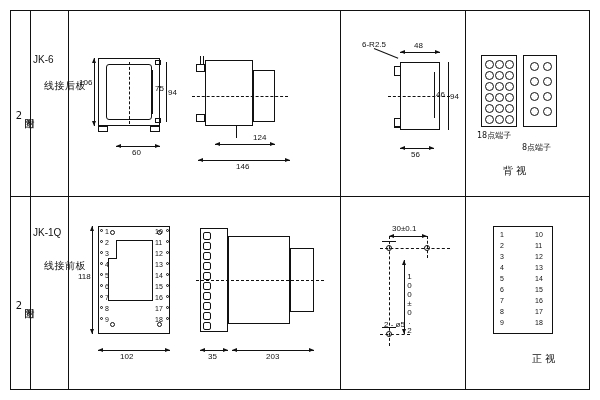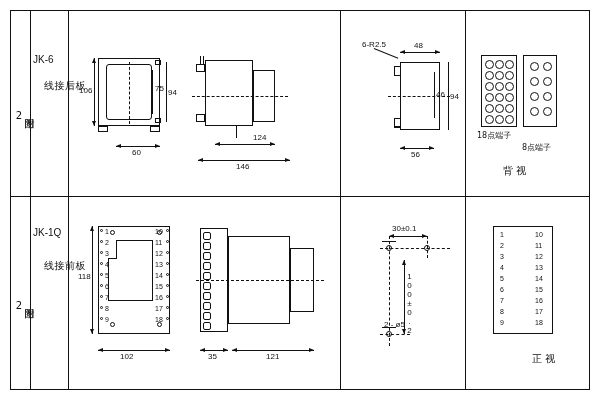--- a/index.html
+++ b/index.html
@@ -51,21 +51,21 @@
   <div class="box" style="left:106px;top:64px;width:46px;height:56px;border-radius:3px;"></div>
   <div class="vdash" style="left:129px;top:62px;height:62px;"></div>
   <div class="box" style="left:98px;top:126px;width:10px;height:6px;"></div>
   <div class="box" style="left:150px;top:126px;width:10px;height:6px;"></div>
   <div class="box" style="left:155px;top:60px;width:6px;height:5px;"></div>
   <div class="box" style="left:155px;top:118px;width:6px;height:5px;"></div>
 
   <div class="dimlinev" style="left:94px;top:58px;height:68px;"></div>
   <div class="arrowU" style="left:91.5px;top:58px;"></div>
   <div class="arrowD" style="left:91.5px;top:121px;"></div>
-  <div class="dim" style="left:79px;top:86px;">106</div>
+  <div class="dim" style="left:79px;top:78px;">106</div>
 
   <div class="dimlinev" style="left:152px;top:70px;height:44px;"></div>
   <div class="dim" style="left:155px;top:84px;">75</div>
   <div class="dimlinev" style="left:166px;top:62px;height:60px;"></div>
   <div class="dim" style="left:168px;top:88px;">94</div>
 
   <div class="dimline" style="left:116px;top:146px;width:44px;"></div>
   <div class="arrowL" style="left:116px;top:143.5px;"></div>
   <div class="arrowR" style="left:155px;top:143.5px;"></div>
   <div class="dim" style="left:132px;top:148px;">60</div>
@@ -226,21 +226,21 @@
   <div class="term" style="left:203px;top:312px;width:8px;height:8px;border-radius:2px;"></div>
   <div class="term" style="left:203px;top:322px;width:8px;height:8px;border-radius:2px;"></div>
 
   <div class="dimline" style="left:200px;top:350px;width:28px;"></div>
   <div class="arrowL" style="left:200px;top:347.5px;"></div>
   <div class="arrowR" style="left:223px;top:347.5px;"></div>
   <div class="dim" style="left:208px;top:352px;">35</div>
   <div class="dimline" style="left:232px;top:350px;width:82px;"></div>
   <div class="arrowL" style="left:232px;top:347.5px;"></div>
   <div class="arrowR" style="left:309px;top:347.5px;"></div>
-  <div class="dim" style="left:266px;top:352px;">121</div>
+  <div class="dim" style="left:266px;top:352px;">203</div>
 
   <div class="vdash" style="left:389px;top:236px;height:110px;"></div>
   <div class="hdash" style="left:380px;top:248px;width:70px;"></div>
   <div class="hdash" style="left:380px;top:334px;width:30px;"></div>
   <div class="circ" style="left:386px;top:245px;width:6px;height:6px;"></div>
   <div class="circ" style="left:386px;top:331px;width:6px;height:6px;"></div>
   <div class="circ" style="left:424px;top:245px;width:6px;height:6px;"></div>
   <div class="thin" style="left:382px;top:241px;width:14px;height:1px;"></div>
   <div class="thin" style="left:382px;top:327px;width:14px;height:1px;"></div>
   <div class="vdash" style="left:427px;top:236px;height:22px;"></div>

